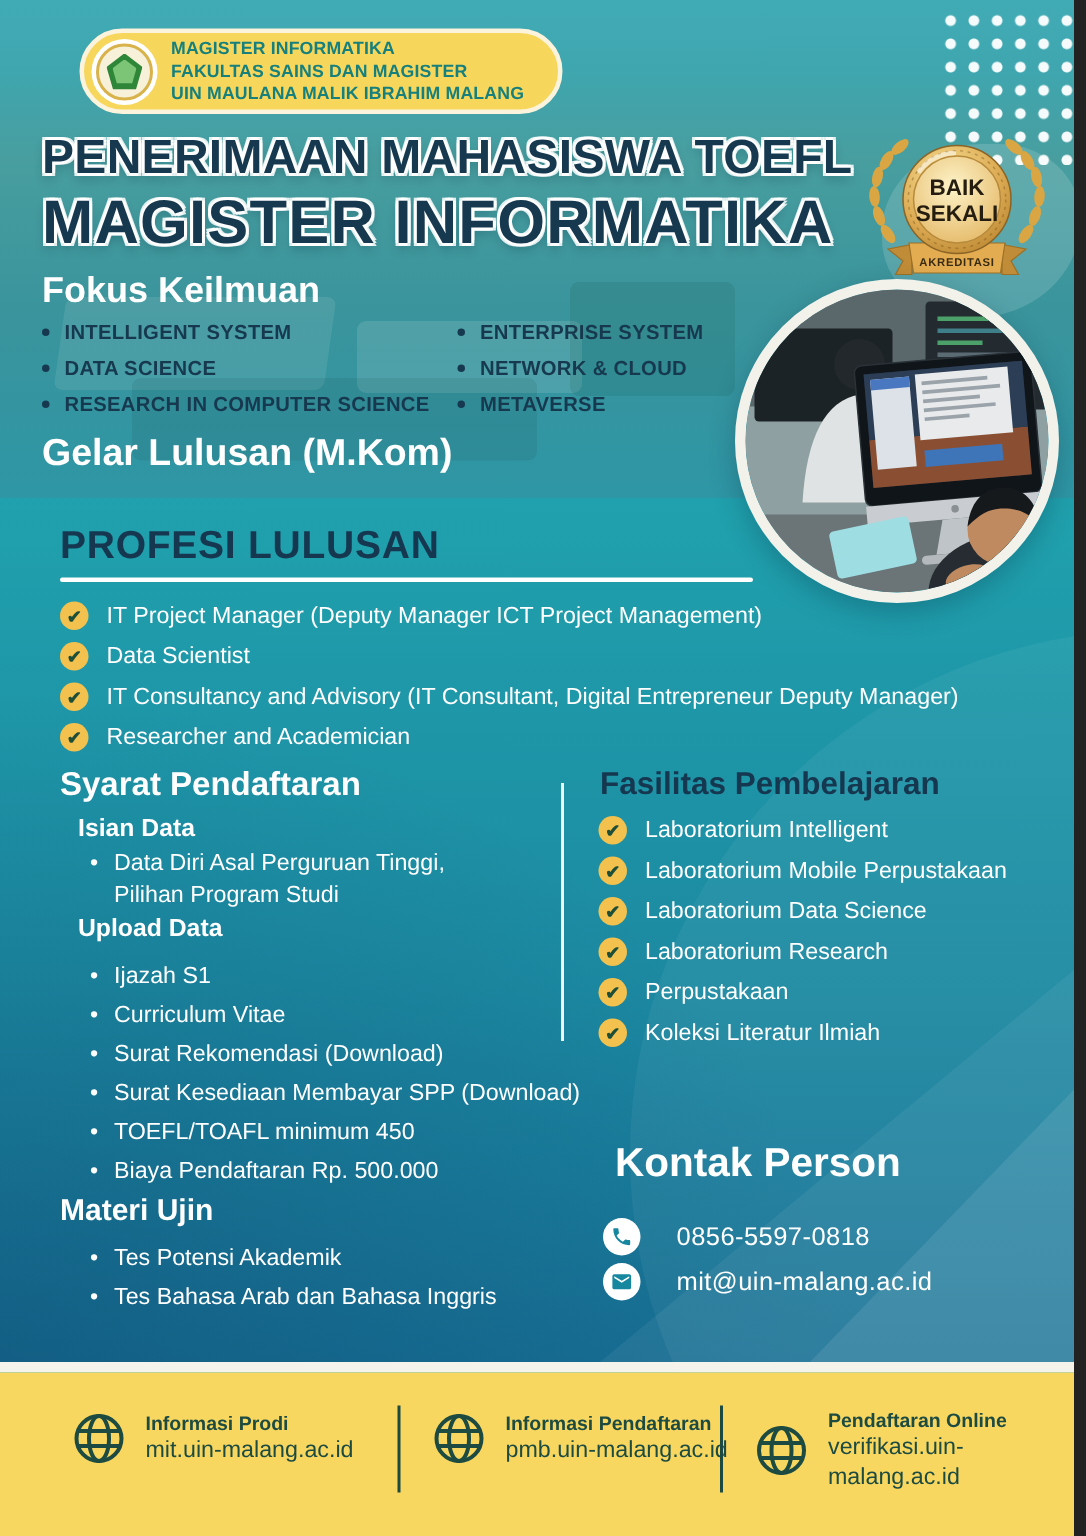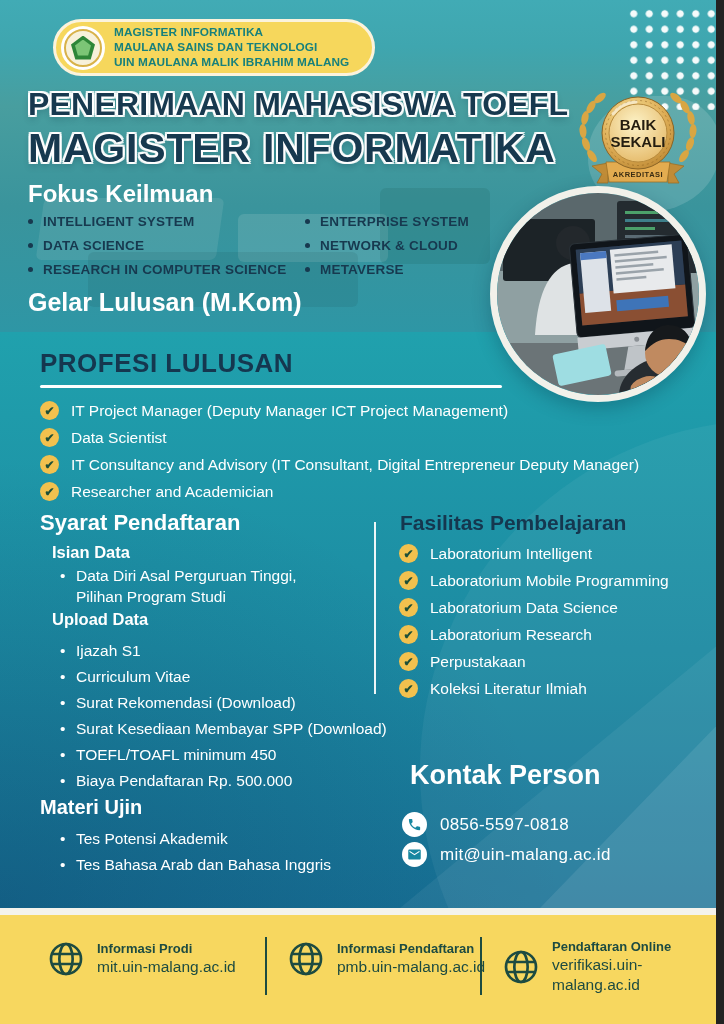--- a/index.html
+++ b/index.html
@@ -89,21 +89,21 @@
   .sub{position:absolute;color:#fff;font-weight:bold;font-size:16.5px;z-index:2;}
   .bul{position:absolute;color:#fff;font-size:15.5px;line-height:21px;z-index:2;padding-left:16px;}
   .bul::before{content:"•";position:absolute;left:0;top:0;color:#fff;}
   .divider-v{position:absolute;left:374px;top:522px;width:2px;height:172px;background:rgba(255,255,255,.92);z-index:2;}
 
   .kontak-heading{position:absolute;left:410px;top:760px;font-size:27px;font-weight:800;color:#fff;z-index:2;}
   .contact-row{position:absolute;display:flex;align-items:center;gap:13px;z-index:2;}
   .contact-ic{width:25px;height:25px;border-radius:50%;background:#fff;display:flex;
     align-items:center;justify-content:center;flex:0 0 auto;}
   .contact-ic svg{width:15px;height:15px;}
-  .contact-tx{font-size:17px;color:#fff;letter-spacing:.3px;}
+  .contact-tx{font-size:17px;color:#fff;letter-spacing:.3px;margin-left:11px;}
 
   
   .white-strip{position:absolute;left:0;top:908px;width:724px;height:7px;background:#F4F3EC;}
   .footer{position:absolute;left:0;top:915px;width:724px;height:109px;background:#F7D75F;}
   .f-col{position:absolute;top:24px;display:flex;align-items:center;gap:11px;}
   .f-ic svg{width:40px;height:40px;display:block;}
   .f-title{font-size:13px;font-weight:bold;color:#1D4B41;line-height:1.25;}
   .f-url{font-size:15.5px;color:#1D4B41;line-height:1.25;}
   .f-div{position:absolute;top:22px;width:2px;height:58px;background:#1D4B41;}
 </style>
@@ -123,21 +123,21 @@
     <div class="pill">
       <div class="logo-circle">
         <div class="logo-ring">
             <div class="logo-shield">
               <div class="logo-shield-inner"></div>
             </div>
           </div>
       </div>
       <div class="pill-lines">
         <span class="pill-line">MAGISTER INFORMATIKA</span>
-        <span class="pill-line">MAULANA SAINS DAN TEKNOLOGI</span>
+        <span class="pill-line">FAKULTAS SAINS DAN MAGISTER</span>
         <span class="pill-line">UIN MAULANA MALIK IBRAHIM MALANG</span>
       </div>
     </div>
 
     <div class="title">
       <div class="title-l1">PENERIMAAN MAHASISWA TOEFL</div>
       <div class="title-l2">MAGISTER INFORMATIKA</div>
     </div>
 
     <div class="badge">
@@ -280,21 +280,21 @@
 
   <div class="divider-v"></div>
 
   <div class="h-navy" style="left:400px;top:511px;font-size:21px">Fasilitas Pembelajaran</div>
   <div class="chk" style="left:399px;top:544px">
     <span class="chk-ic">✔</span>
     <span class="chk-tx">Laboratorium Intelligent</span>
     </div>
   <div class="chk" style="left:399px;top:571px">
     <span class="chk-ic">✔</span>
-    <span class="chk-tx">Laboratorium Mobile Programming</span>
+    <span class="chk-tx">Laboratorium Mobile Perpustakaan</span>
     </div>
   <div class="chk" style="left:399px;top:598px">
     <span class="chk-ic">✔</span>
     <span class="chk-tx">Laboratorium Data Science</span>
     </div>
   <div class="chk" style="left:399px;top:625px">
     <span class="chk-ic">✔</span>
     <span class="chk-tx">Laboratorium Research</span>
     </div>
   <div class="chk" style="left:399px;top:652px">

